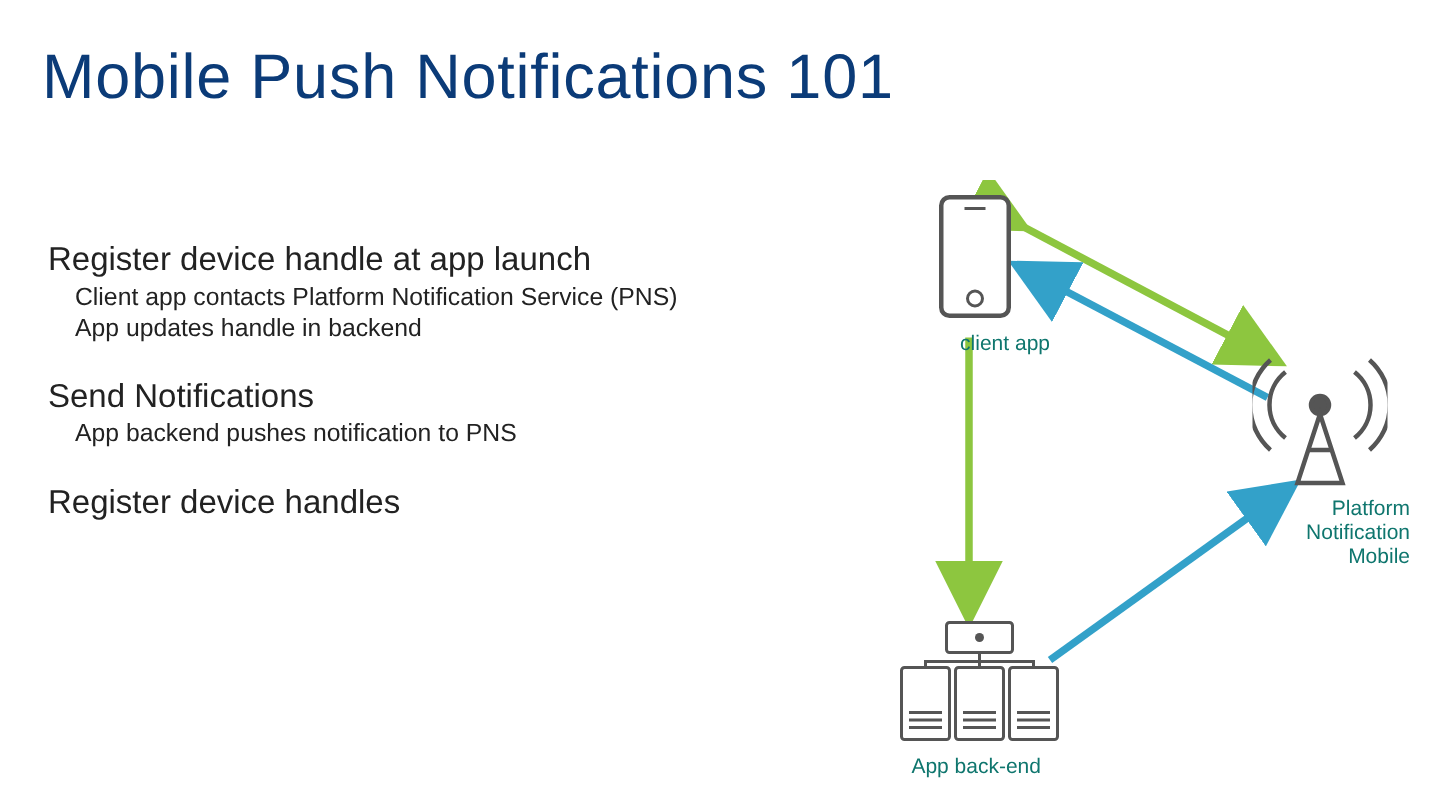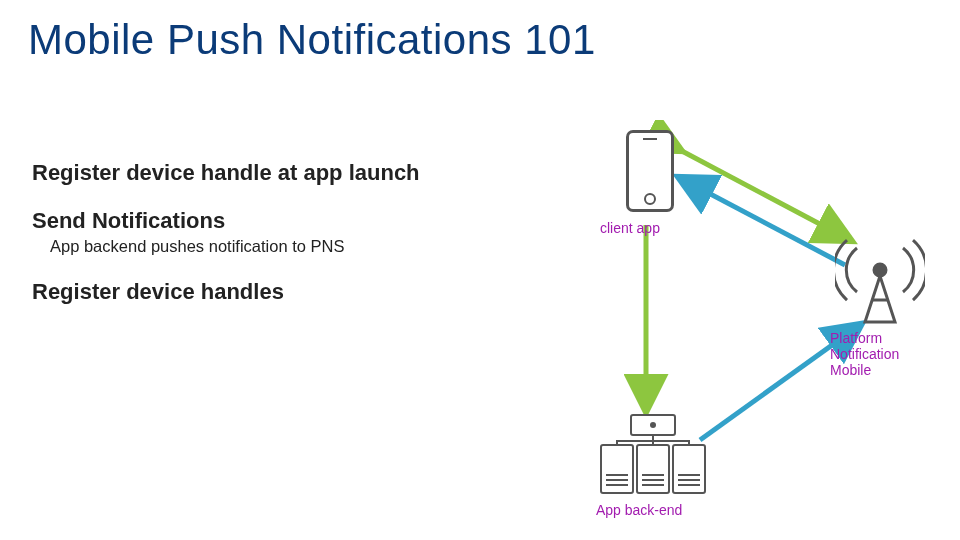--- a/index.html
+++ b/index.html
@@ -1,26 +1,26 @@
 <!DOCTYPE html>
 <html><head>
 <meta charset="utf-8">
 <style>
   * { box-sizing: border-box; margin: 0; padding: 0; }
   html, body { width: 960px; height: 540px; font-family: "Segoe UI", Arial, sans-serif; background: #fff; overflow: hidden; }
-  .slide { position: relative; width: 832px; height: 540px; padding: 16px 28px 0 28px; }
+  .slide { position: relative; width: 832px; height: 540px; padding: 27px 28px 0 28px; }
   .title { font-size: 42px; font-weight: 300; color: #0b3b78; letter-spacing: 0.5px; }
   .content { position: absolute; left: 32px; top: 160px; width: 520px; }
   .section { margin-bottom: 22px; }
-  .section h2 { font-size: 22px; font-weight: 700; color: #222; margin-bottom: 2px; }
+  .section h2 { font-size: 22px; font-weight: 400; color: #222; margin-bottom: 2px; }
   .section .bullets { padding-left: 18px; }
   .section .bullets div { font-size: 16.5px; font-weight: 400; color: #222; line-height: 1.25; }
 
   .diagram { position: absolute; left: 560px; top: 120px; width: 380px; height: 400px; }
-  .node-label { position: absolute; font-size: 14px; color: #a21caf; text-align: left; }
+  .node-label { position: absolute; font-size: 14px; color: #0f766e; text-align: right; }
   .phone { position: absolute; left: 60px; top: 10px; width: 60px; height: 90px; }
   .phone-body { width: 48px; height: 82px; border: 3px solid #555; border-radius: 7px; margin: 0 auto; position: relative; background: #fff; }
   .phone-body::before { content:""; position:absolute; top:5px; left:50%; transform:translateX(-50%); width:14px; height:2px; background:#555; }
   .phone-body::after { content:""; position:absolute; bottom:4px; left:50%; transform:translateX(-50%); width:8px; height:8px; border:2px solid #555; border-radius:50%; }
 
   .pns { position: absolute; right: 10px; top: 110px; width: 100px; height: 110px; text-align:center; }
   .pns svg { display:block; margin:0 auto; }
 
   .backend { position: absolute; left: 28px; top: 290px; width: 130px; height: 95px; }
   .srv { position:absolute; width:34px; height:50px; border:2px solid #555; border-radius:3px; background:#fff; }
@@ -34,20 +34,24 @@
 </style>
 </head>
 <body>
 
 <div class="slide">
   <div class="title">Mobile Push Notifications 101</div>
 
   <div class="content">
     <div class="section">
       <h2>Register device handle at app launch</h2>
+      <div class="bullets">
+        <div>Client app contacts Platform Notification Service (PNS)</div>
+        <div>App updates handle in backend</div>
+      </div>
     </div>
     <div class="section">
       <h2>Send Notifications</h2>
       <div class="bullets">
         <div>App backend pushes notification to PNS</div>
       </div>
     </div>
     <div class="section">
       <h2>Register device handles</h2>
     </div>
@@ -101,16 +105,16 @@
     <div class="backend">
       <div class="lb"></div>
       <div class="wire" style="left:64px; top:26px; width:2px; height:8px;"></div>
       <div class="wire" style="left:28px; top:30px; width:74px; height:2px;"></div>
       <div class="wire" style="left:28px; top:30px; width:2px; height:6px;"></div>
       <div class="wire" style="left:100px; top:30px; width:2px; height:6px;"></div>
       <div class="srv srv1"></div>
       <div class="srv srv2"></div>
       <div class="srv srv3"></div>
     </div>
-    <div class="node-label" style="left:36px; top:382px; width:110px;">App back-end</div>
+    <div class="node-label" style="left:24px; top:382px; width:110px;">App back-end</div>
 
   </div>
 </div>
 
 </body></html>

